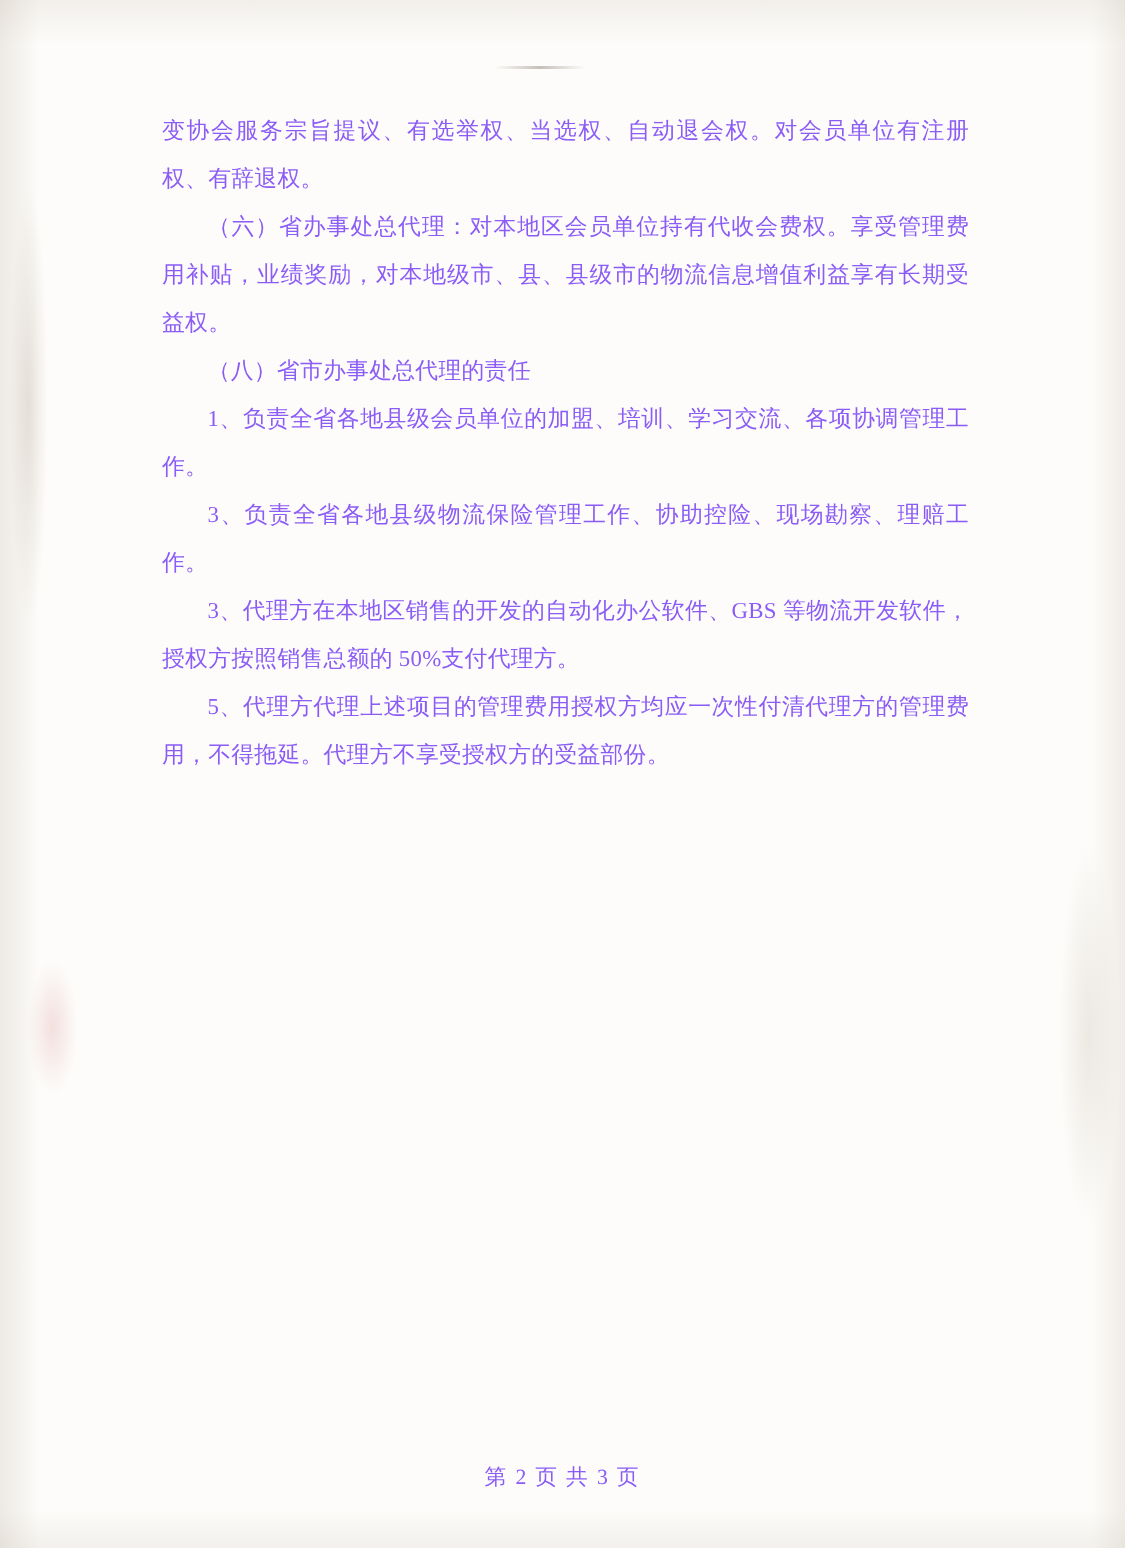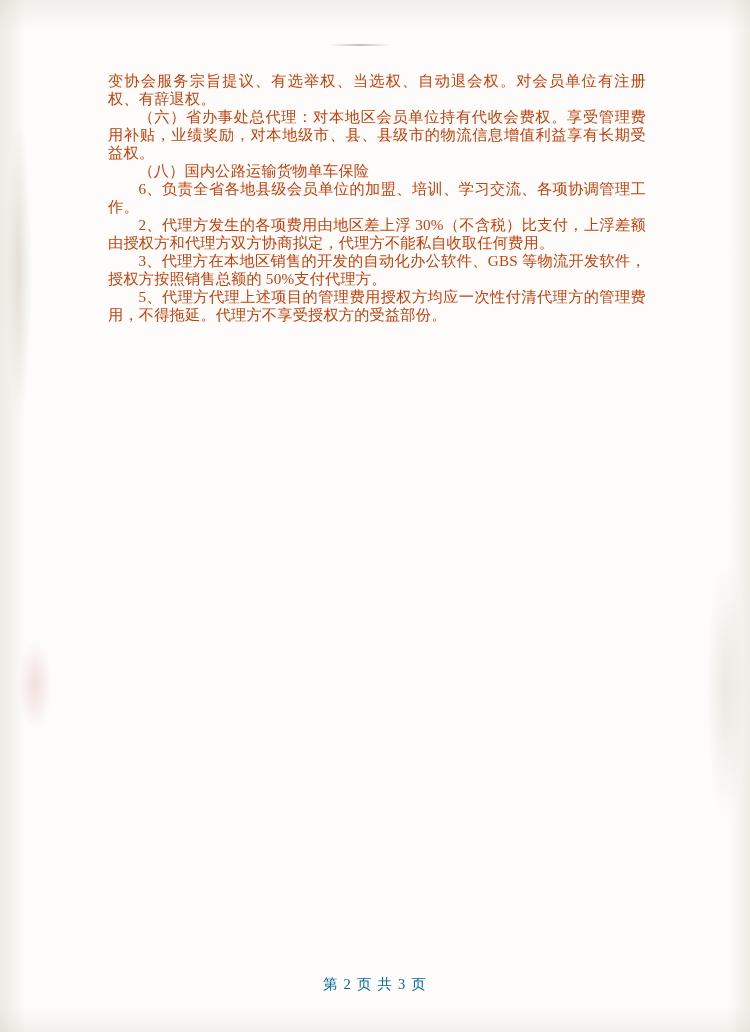--- a/index.html
+++ b/index.html
@@ -56,62 +56,62 @@
     pointer-events: none;
   }
   .content {
     position: absolute;
     left: 108px;
     top: 72px;
     width: 538px;
   }
   .para {
     font-size: 15.2px;
-    line-height: 18px;
-    color: #c2410c;
+    line-height: 32px;
+    color: #8b5cf6;
     text-align: justify;
     text-justify: inter-ideograph;
     margin: 0;
     letter-spacing: 0.2px;
   }
   .indent-2 {
     text-indent: 2em;
     font-family: Liberation Serif, serif;
   }
   .no-indent {
     text-indent: 0;
   }
   .footer {
     position: absolute;
     left: 0;
     right: 0;
     bottom: 38px;
     text-align: center;
     font-size: 14.5px;
-    color: #0369a1;
+    color: #8b5cf6;
     letter-spacing: 1.2px;
     font-family: "Liberation Serif", "DejaVu Serif", serif;
   }
 </style>
 </head>
 <body>
 
 <div class="page">
 
   <div class="paper-tint"></div>
   <div class="paper-blotch blotch-left-top"></div>
   <div class="paper-blotch blotch-right-mid"></div>
   <div class="paper-blotch blotch-pink"></div>
   <div class="fold-line"></div>
 
   <div class="content">
     <p class="para no-indent">变协会服务宗旨提议、有选举权、当选权、自动退会权。对会员单位有注册权、有辞退权。</p>
     <p class="para indent-2">（六）省办事处总代理：对本地区会员单位持有代收会费权。享受管理费用补贴，业绩奖励，对本地级市、县、县级市的物流信息增值利益享有长期受益权。</p>
-    <p class="para indent-2">（八）国内公路运输货物单车保险</p>
-    <p class="para indent-2">6、负责全省各地县级会员单位的加盟、培训、学习交流、各项协调管理工作。</p>
-    <p class="para indent-2">2、代理方发生的各项费用由地区差上浮 30%（不含税）比支付，上浮差额由授权方和代理方双方协商拟定，代理方不能私自收取任何费用。</p>
+    <p class="para indent-2">（八）省市办事处总代理的责任</p>
+    <p class="para indent-2">1、负责全省各地县级会员单位的加盟、培训、学习交流、各项协调管理工作。</p>
+    <p class="para indent-2">3、负责全省各地县级物流保险管理工作、协助控险、现场勘察、理赔工作。</p>
     <p class="para indent-2">3、代理方在本地区销售的开发的自动化办公软件、GBS 等物流开发软件，授权方按照销售总额的 50%支付代理方。</p>
     <p class="para indent-2">5、代理方代理上述项目的管理费用授权方均应一次性付清代理方的管理费用，不得拖延。代理方不享受授权方的受益部份。</p>
 
   </div>
 
   <div class="footer">第 2 页 共 3 页</div>
 </div>
 
 </body></html>

